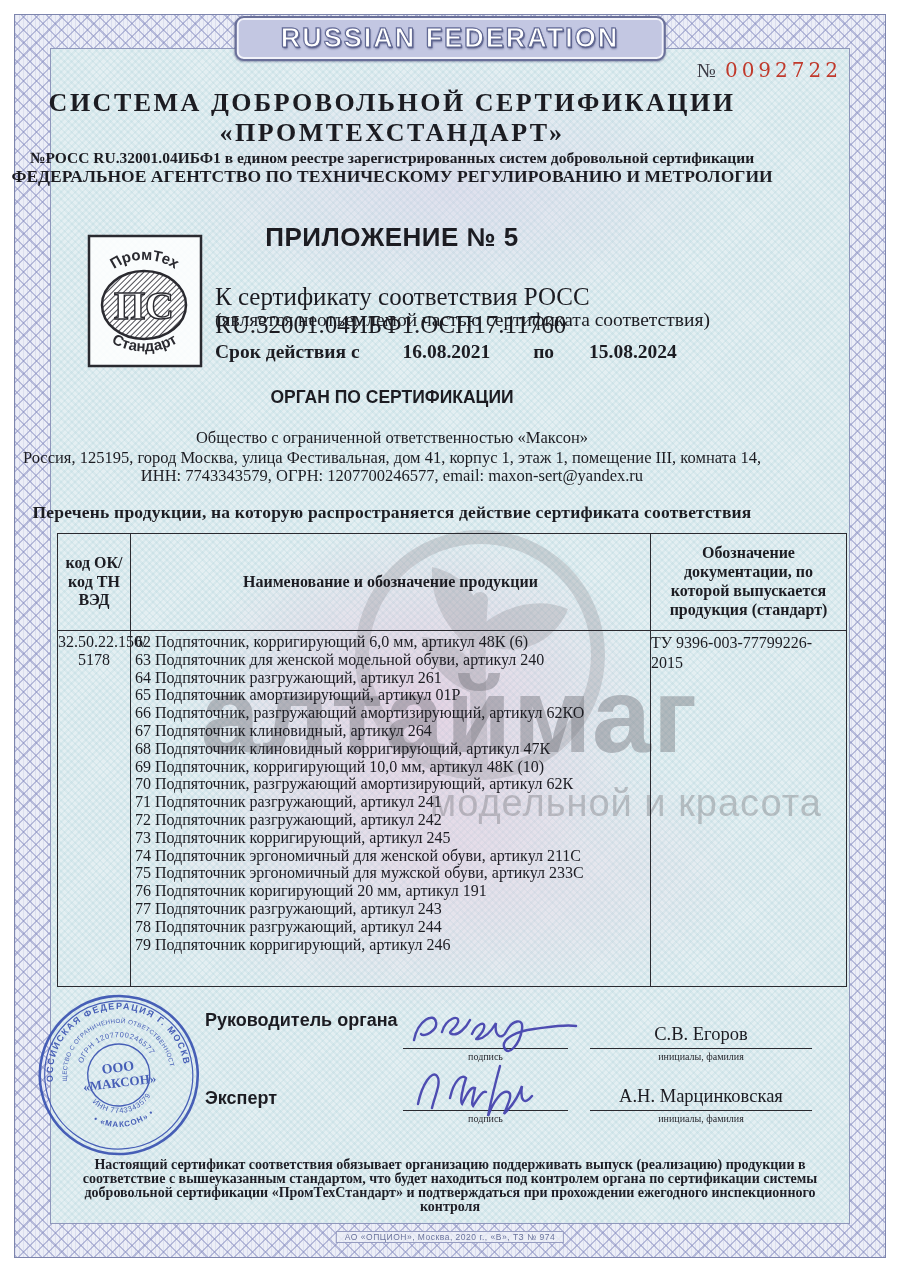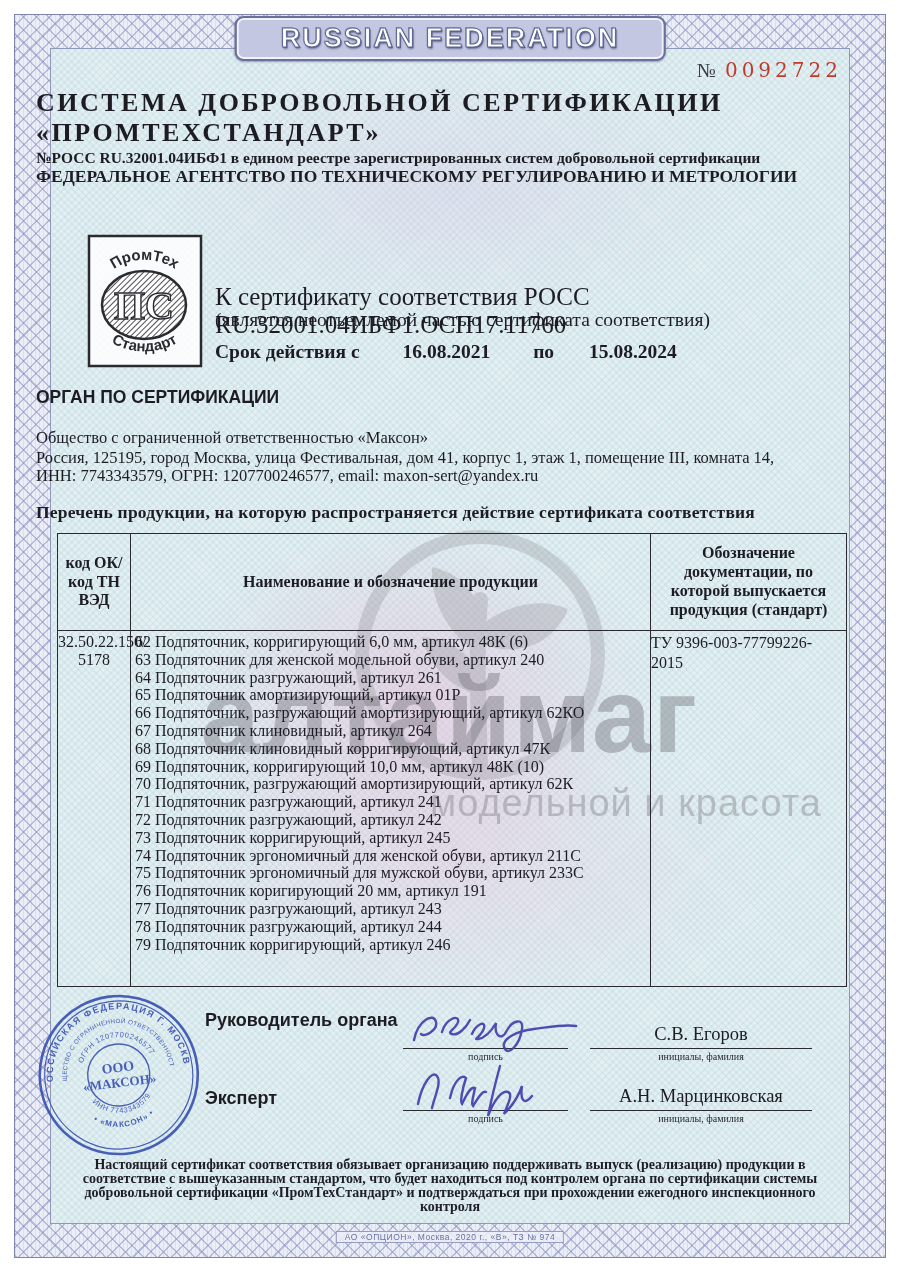--- a/index.html
+++ b/index.html
@@ -22,21 +22,21 @@
     border:1px solid #8f97bb;
     background:
       radial-gradient(ellipse 340px 260px at 46% 56%, rgba(228,186,214,.55), rgba(228,186,214,0) 70%),
       radial-gradient(ellipse 420px 200px at 50% 70%, rgba(232,196,220,.40), rgba(232,196,220,0) 72%),
       radial-gradient(ellipse 400px 180px at 50% 12%, rgba(214,196,228,.35), rgba(214,196,228,0) 70%),
       repeating-linear-gradient(45deg, rgba(150,198,208,.16) 0 2px, rgba(255,255,255,0) 2px 5px),
       repeating-linear-gradient(-45deg, rgba(150,198,208,.16) 0 2px, rgba(255,255,255,0) 2px 5px),
       #e4eff2;
   }
   .abs{position:absolute;}
-  .ctr{left:0;width:784px;text-align:left;padding-left:36px;}
+  .ctr{left:0;width:784px;text-align:center;}
   
   .badge{
     position:absolute;top:16px;left:50%;transform:translateX(-50%);
     background:#c3c7e2;border:2px solid #6a7099;border-radius:9px;
     box-shadow:inset 0 0 0 2px #f2f3fa, 0 1px 2px rgba(60,65,110,.45);
     padding:5px 44px;z-index:6;
   }
   .badge span{
     font-family:"Liberation Sans",sans-serif;font-weight:bold;font-size:27px;
     letter-spacing:2px;color:#fff;-webkit-text-stroke:1px #5d648f;
@@ -114,20 +114,21 @@
 
   <div class="cert-number">
     <span class="pre">№</span>
     <span class="num">0092722</span>
   </div>
 
   <div class="abs ctr t1">СИСТЕМА ДОБРОВОЛЬНОЙ СЕРТИФИКАЦИИ</div>
   <div class="abs ctr t2">«ПРОМТЕХСТАНДАРТ»</div>
   <div class="abs ctr registry">№РОСС RU.32001.04ИБФ1 в едином реестре зарегистрированных систем добровольной сертификации</div>
   <div class="abs ctr agency">ФЕДЕРАЛЬНОЕ АГЕНТСТВО ПО ТЕХНИЧЕСКОМУ РЕГУЛИРОВАНИЮ И МЕТРОЛОГИИ</div>
+  <div class="abs ctr apx-title">ПРИЛОЖЕНИЕ № 5</div>
 
   <div class="pts-logo">
     <svg width="118" height="136" viewBox="0 0 118 136">
       <defs>
         <pattern id="hatch" width="4" height="4" patternUnits="userSpaceOnUse" patternTransform="rotate(45)">
           <rect width="4" height="4" fill="#ffffff"></rect>
           <line x1="0" y1="0" x2="0" y2="4" stroke="#3a3a42" stroke-width="1.8"></line>
         </pattern>
         <path id="arcT" d="M 16,52 A 44,34 0 0 1 101,52"></path>
         <path id="arcB" d="M 14,96 A 46,30 0 0 0 103,96"></path>

